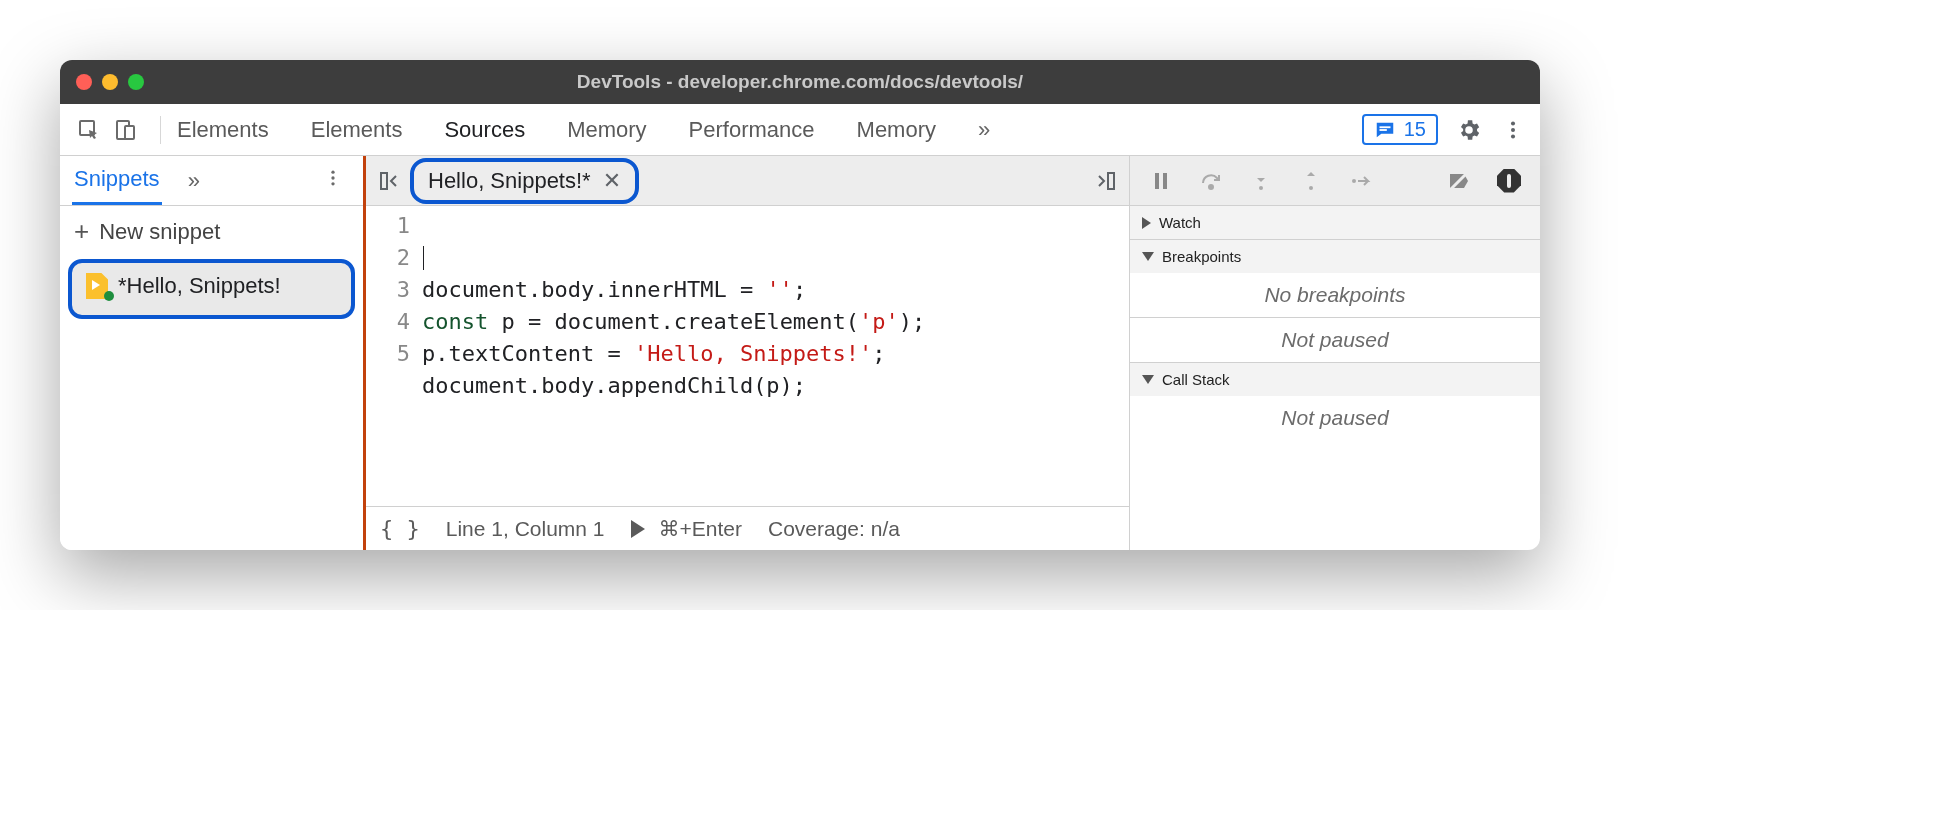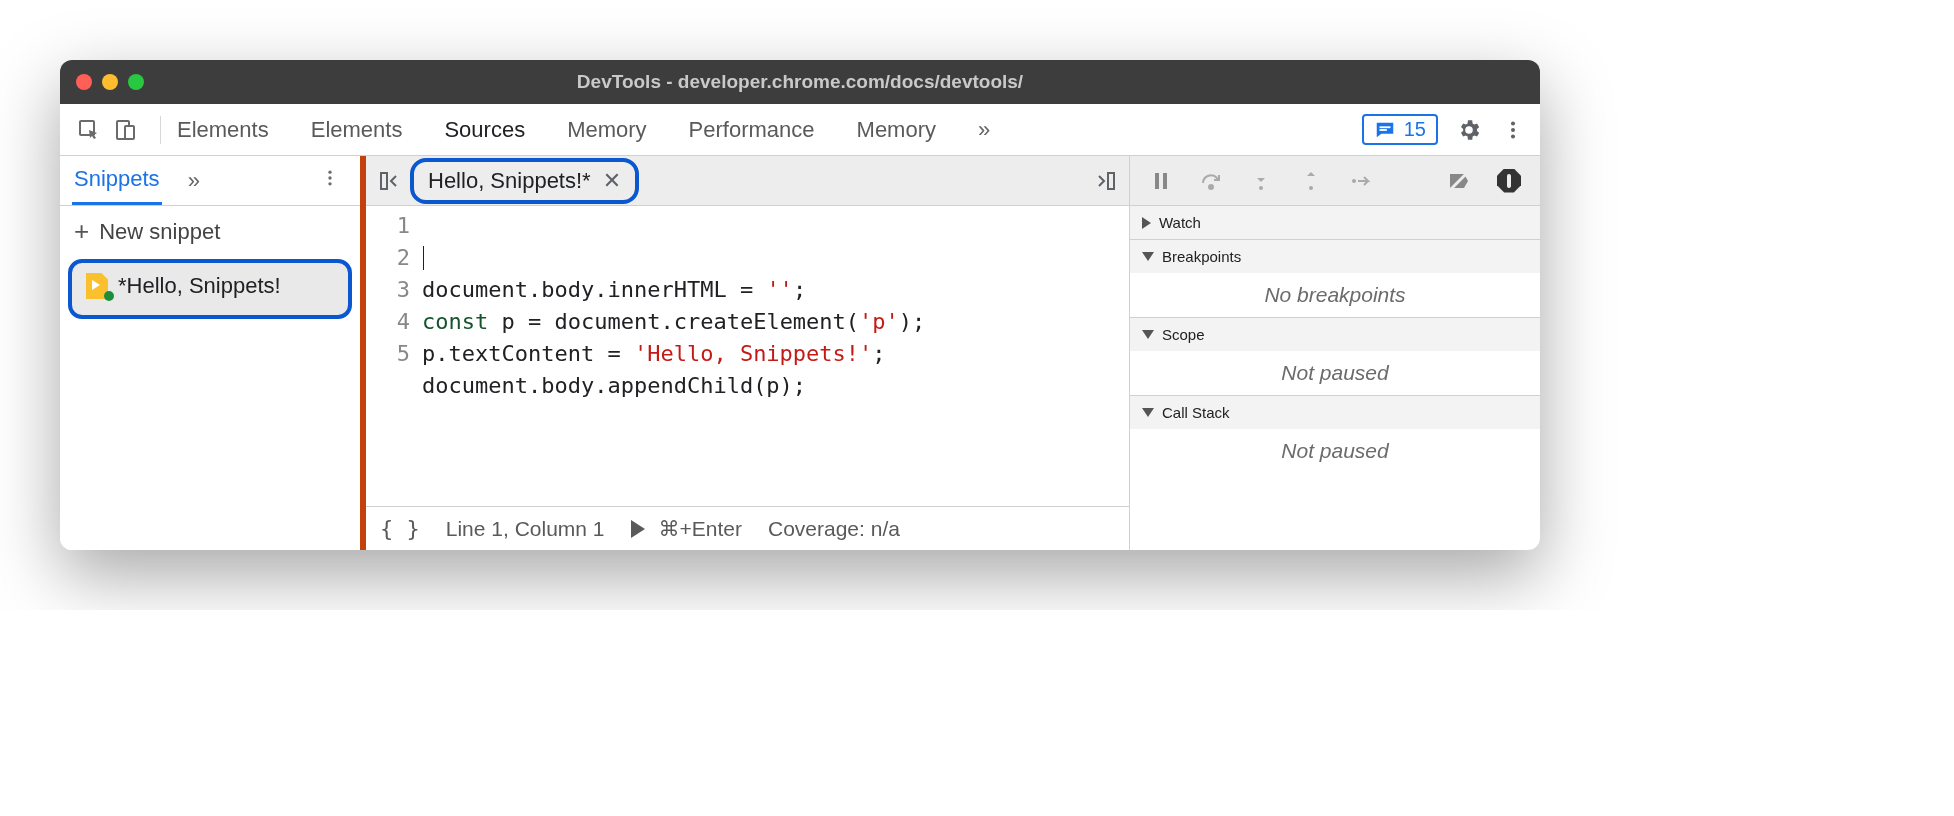--- a/index.html
+++ b/index.html
@@ -67,21 +67,21 @@
   .issues-chip svg { width:22px; height:22px; }
   .toolbar-right { display:flex; align-items:center; gap:18px; margin-left:18px; }
   .gear, .kebab { width:26px;height:26px; display:flex;align-items:center;justify-content:center; cursor:pointer; color:#5f6368; }
 
   
   .content { display:flex; height: 394px; }
 
   
   .sidebar {
     width: 306px;
-    border-right: 6px solid #c2410c;
+    border-right: 3px solid #c2410c;
     display:flex; flex-direction:column;
     background:#fff;
   }
   .sidebar-head {
     height:50px; display:flex; align-items:center;
     padding: 0 12px;
     border-bottom: 1px solid #d0d0d0;
   }
   .sidebar-tab {
     color:#1a73e8; font-size:22px;
@@ -380,24 +380,20 @@
         </div>
       </div>
       <div class="dbg-section">
         <div class="dbg-head">
           <span class="chevd"></span>
           <span>Breakpoints</span>
         </div>
         <div class="dbg-body">No breakpoints</div>
       </div>
       <div class="dbg-section">
-        <div class="dbg-head">
-          <span class="chevd"></span>
-          <span>Scope</span>
-        </div>
         <div class="dbg-body">Not paused</div>
       </div>
       <div class="dbg-section" style="border-bottom:none">
         <div class="dbg-head">
           <span class="chevd"></span>
           <span>Call Stack</span>
         </div>
         <div class="dbg-body">Not paused</div>
       </div>
     </div>

